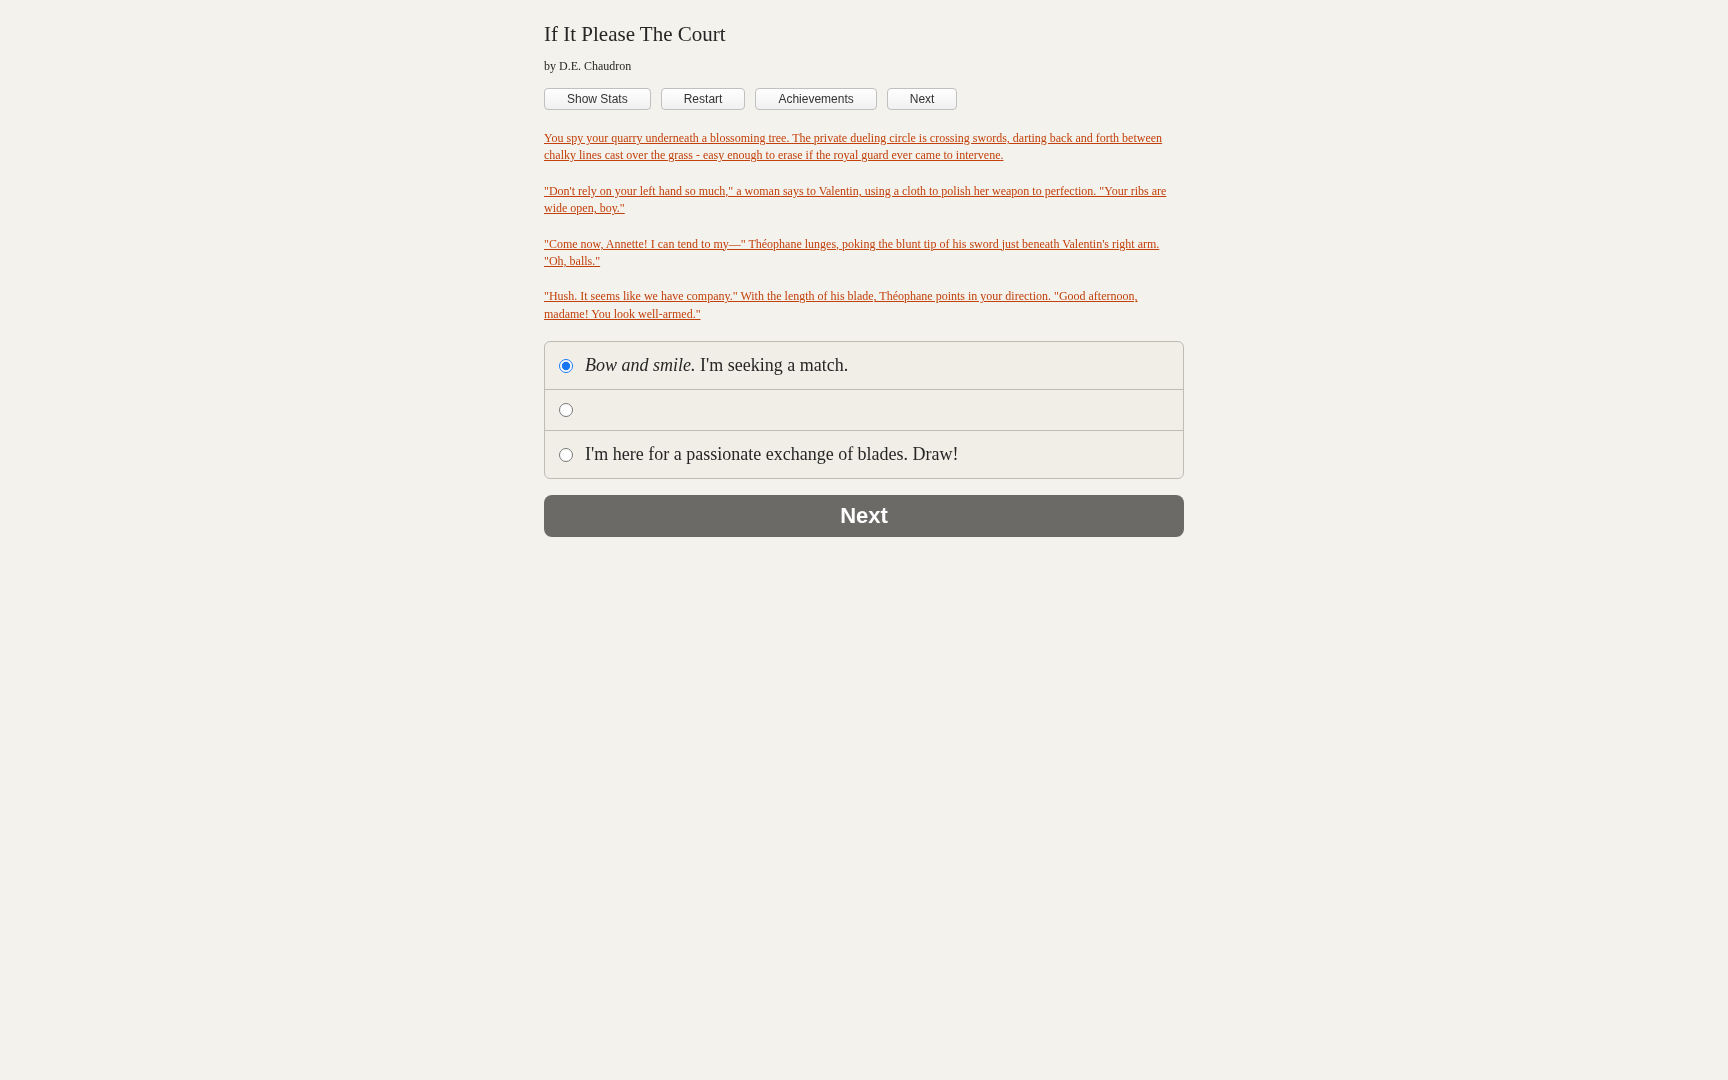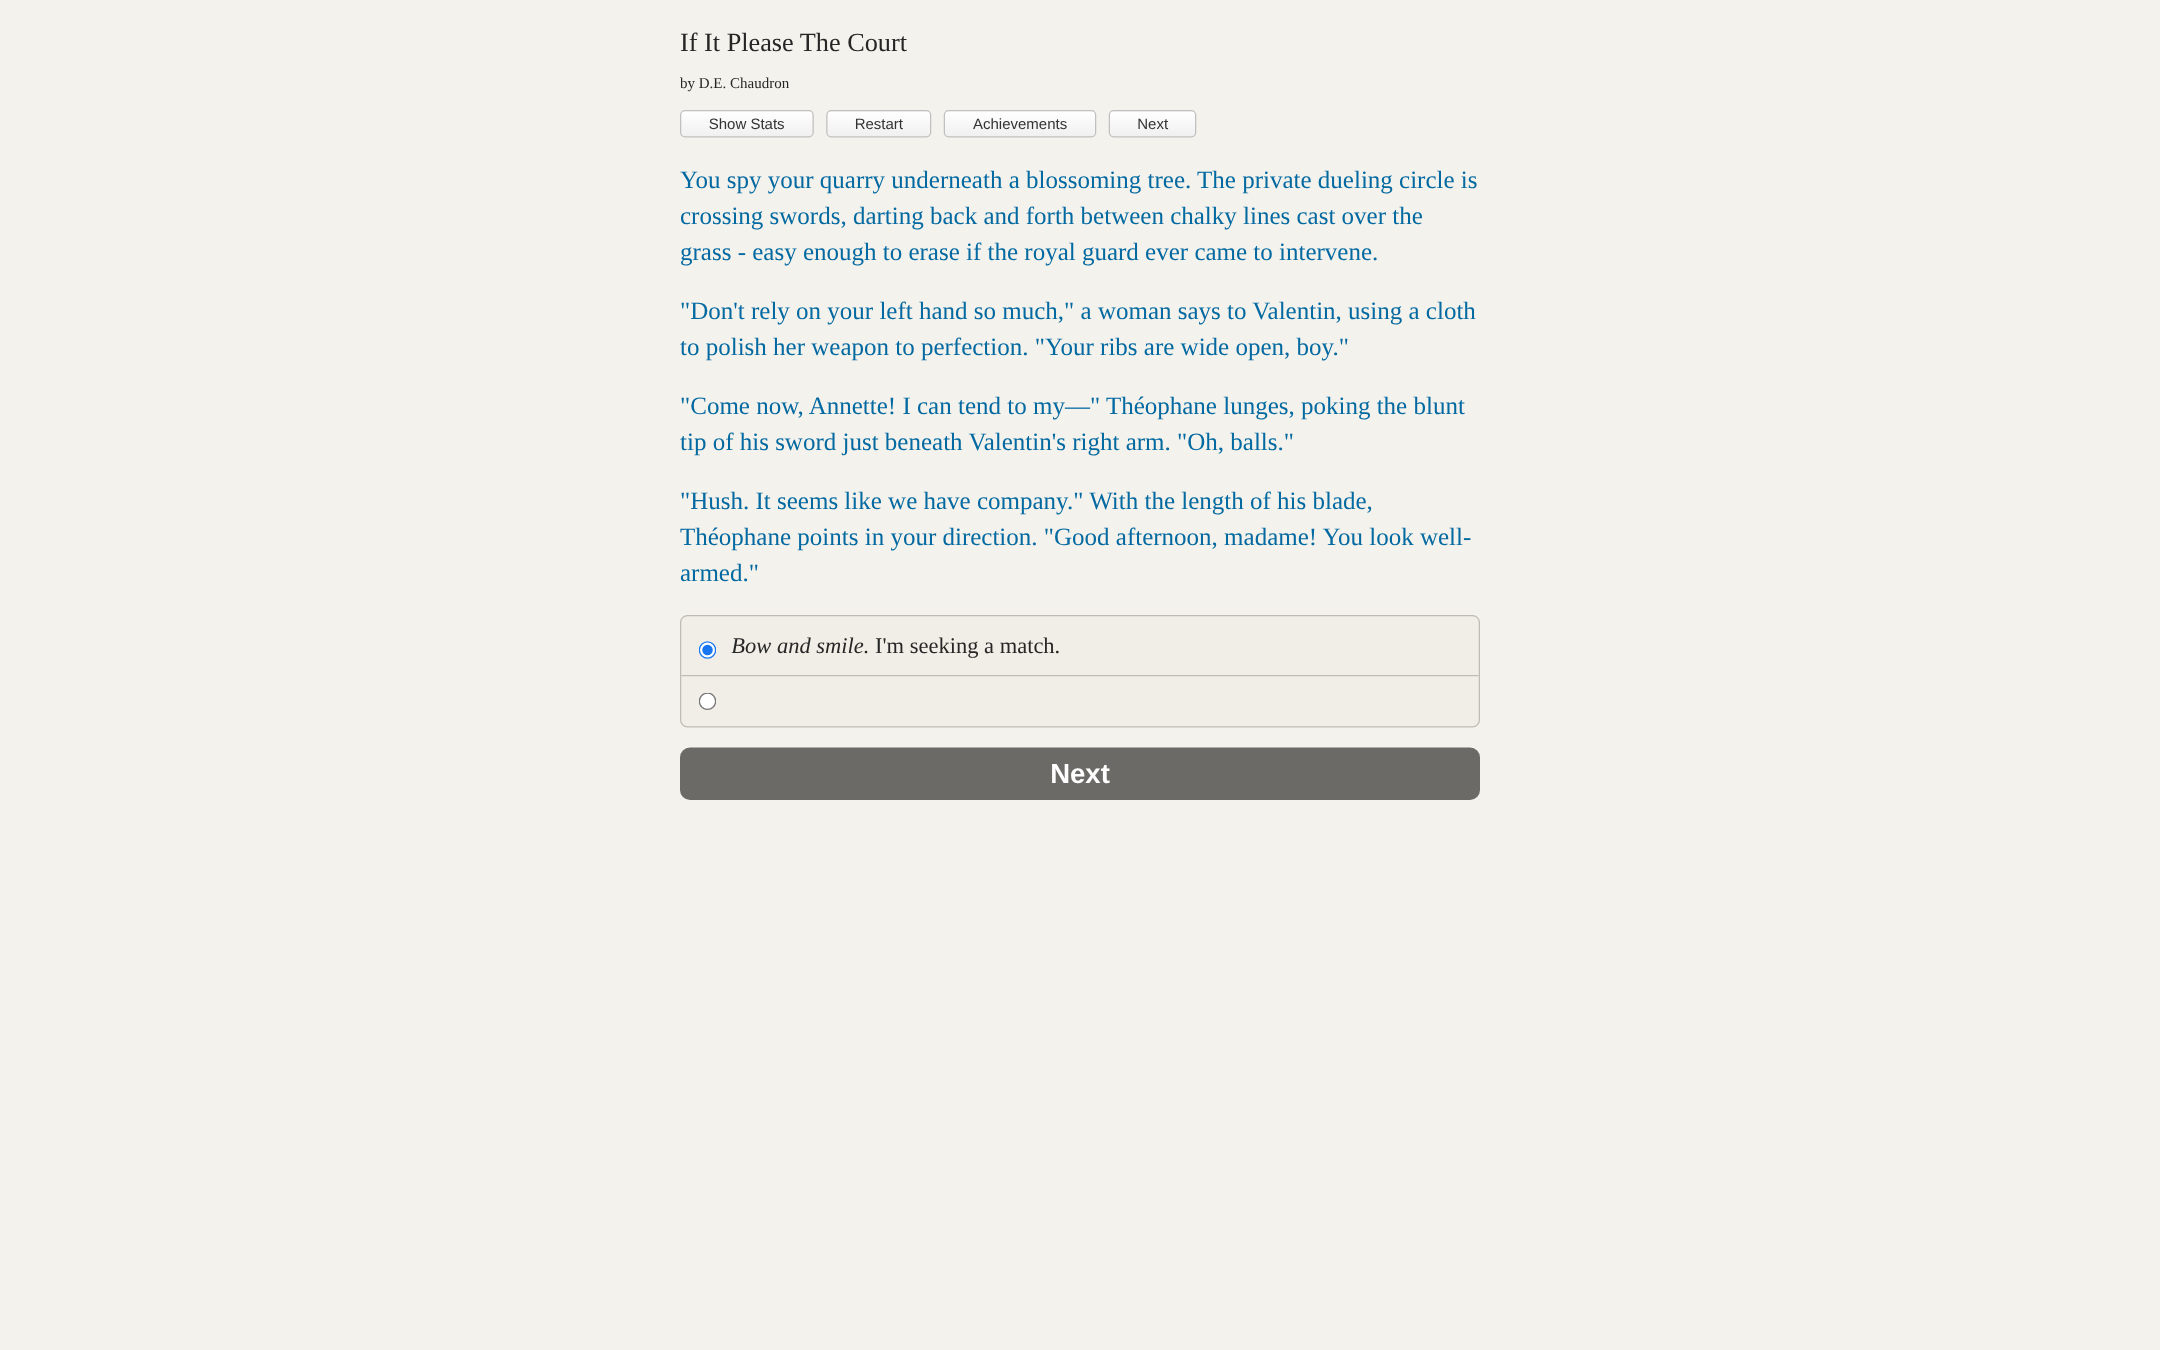--- a/index.html
+++ b/index.html
@@ -40,35 +40,36 @@
       font-family: -apple-system, BlinkMacSystemFont, 'Segoe UI', Arial, sans-serif;
       font-size: 12px;
       padding: 3px 22px;
       background: linear-gradient(to bottom, #ffffff, #f0f0f0);
       border: 1px solid #c0c0c0;
       border-radius: 4px;
       cursor: pointer;
       color: #333;
     }
     .story-paragraph {
-      font-size: 20px;
+      font-size: 12px;
       line-height: 1.45;
       margin-bottom: 18px;
-      color: #0369a1;
+      color: #c2410c;
+      text-decoration: underline;
     }
     .choices {
       border: 1px solid #bfbcb4;
       border-radius: 6px;
       background: #f0eee6;
       overflow: hidden;
       margin-top: 18px;
     }
     .choice-item {
       display: flex;
-      align-items: flex-end;
+      align-items: center;
       padding: 13px 14px;
       border-bottom: 1px solid #bfbcb4;
       cursor: pointer;
       font-size: 18px;
     }
     .choice-item:last-child {
       border-bottom: none;
     }
     .choice-item input[type="radio"] {
       margin-right: 12px;
@@ -119,16 +120,20 @@
   <p class="story-paragraph">"Hush. It seems like we have company." With the length of his blade, Théophane points in your direction. "Good afternoon, madame! You look well-armed."</p>
 
   <div class="choices">
     <label class="choice-item">
       <input type="radio" name="choice" checked="" style="">
       <span class="choice-text"><em>Bow and smile.</em><span> I'm seeking a match.</span></span>
     </label>
     <label class="choice-item">
       <input type="radio" name="choice" style="">
     </label>
+    <label class="choice-item">
+      <input type="radio" name="choice" style="">
+      <span class="choice-text"><em></em><span>I'm here for a passionate exchange of blades. Draw!</span></span>
+    </label>
   </div>
 
   <button class="next-btn">Next</button>
 </div>
 
 </body></html>

